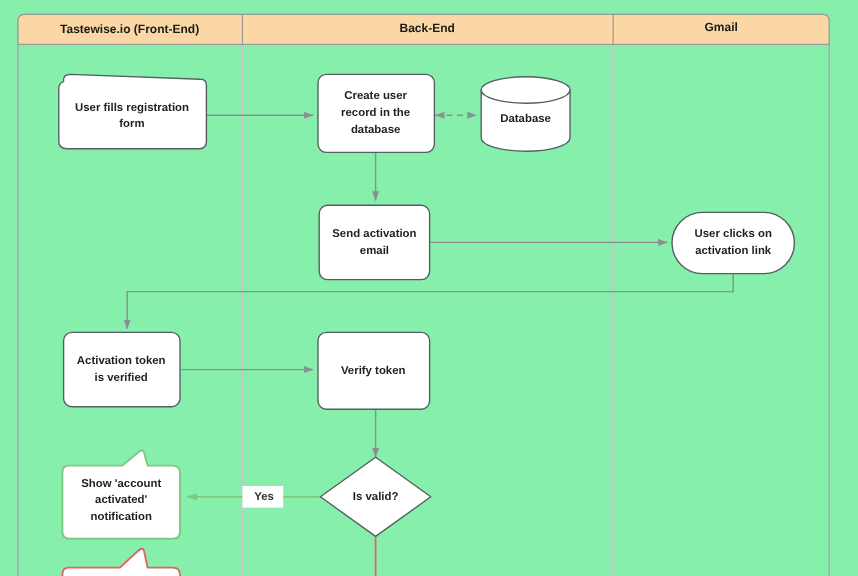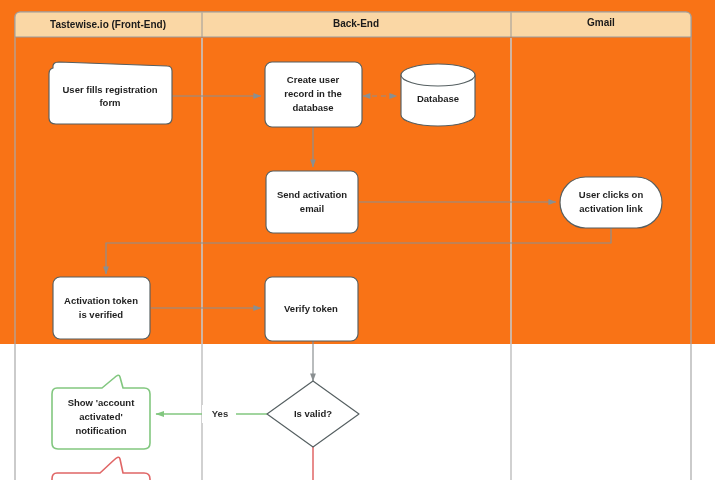--- a/index.html
+++ b/index.html
@@ -7,22 +7,22 @@
     padding: 0;
     background: #ffffff;
     width: 715px;
     height: 480px;
     overflow: hidden;
     font-family: "Liberation Sans", sans-serif;
   }
   #stage {
     position: relative;
     width: 715px;
-    height: 344px;
-    background: #f97316;
+    height: 480px;
+    background: #86efac;
   }
   #stage svg {
     position: absolute;
     top: 0;
     left: 0;
   }
   .node-text {
     font-family: "Liberation Sans", sans-serif;
     font-size: 9.5px;
     font-weight: bold;

